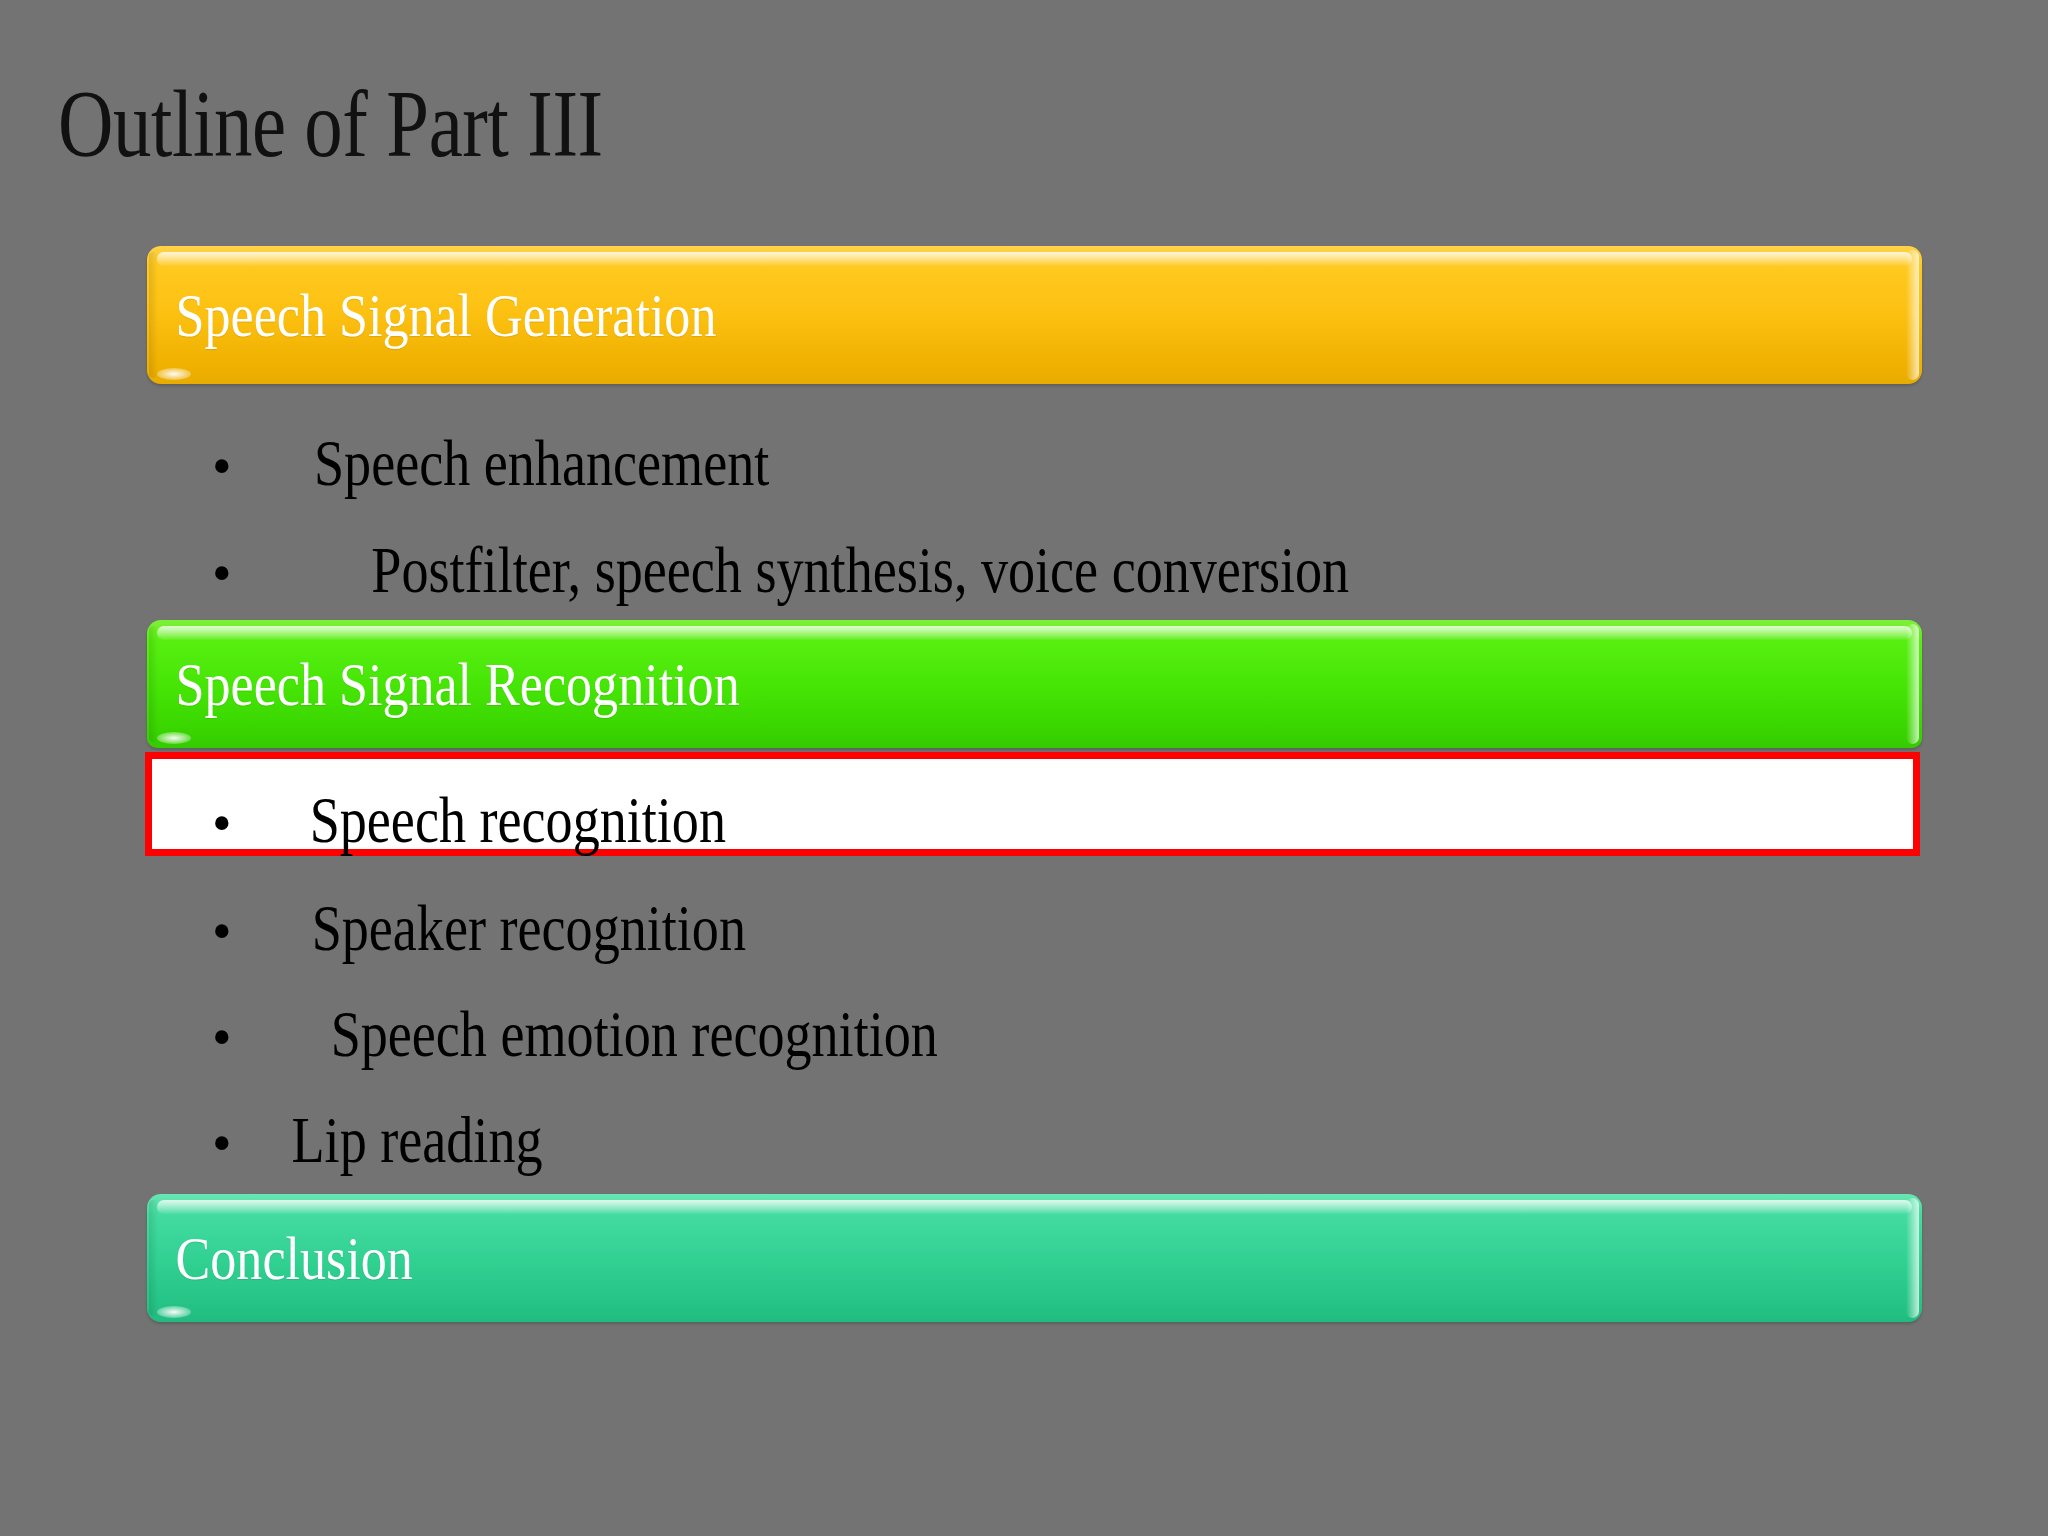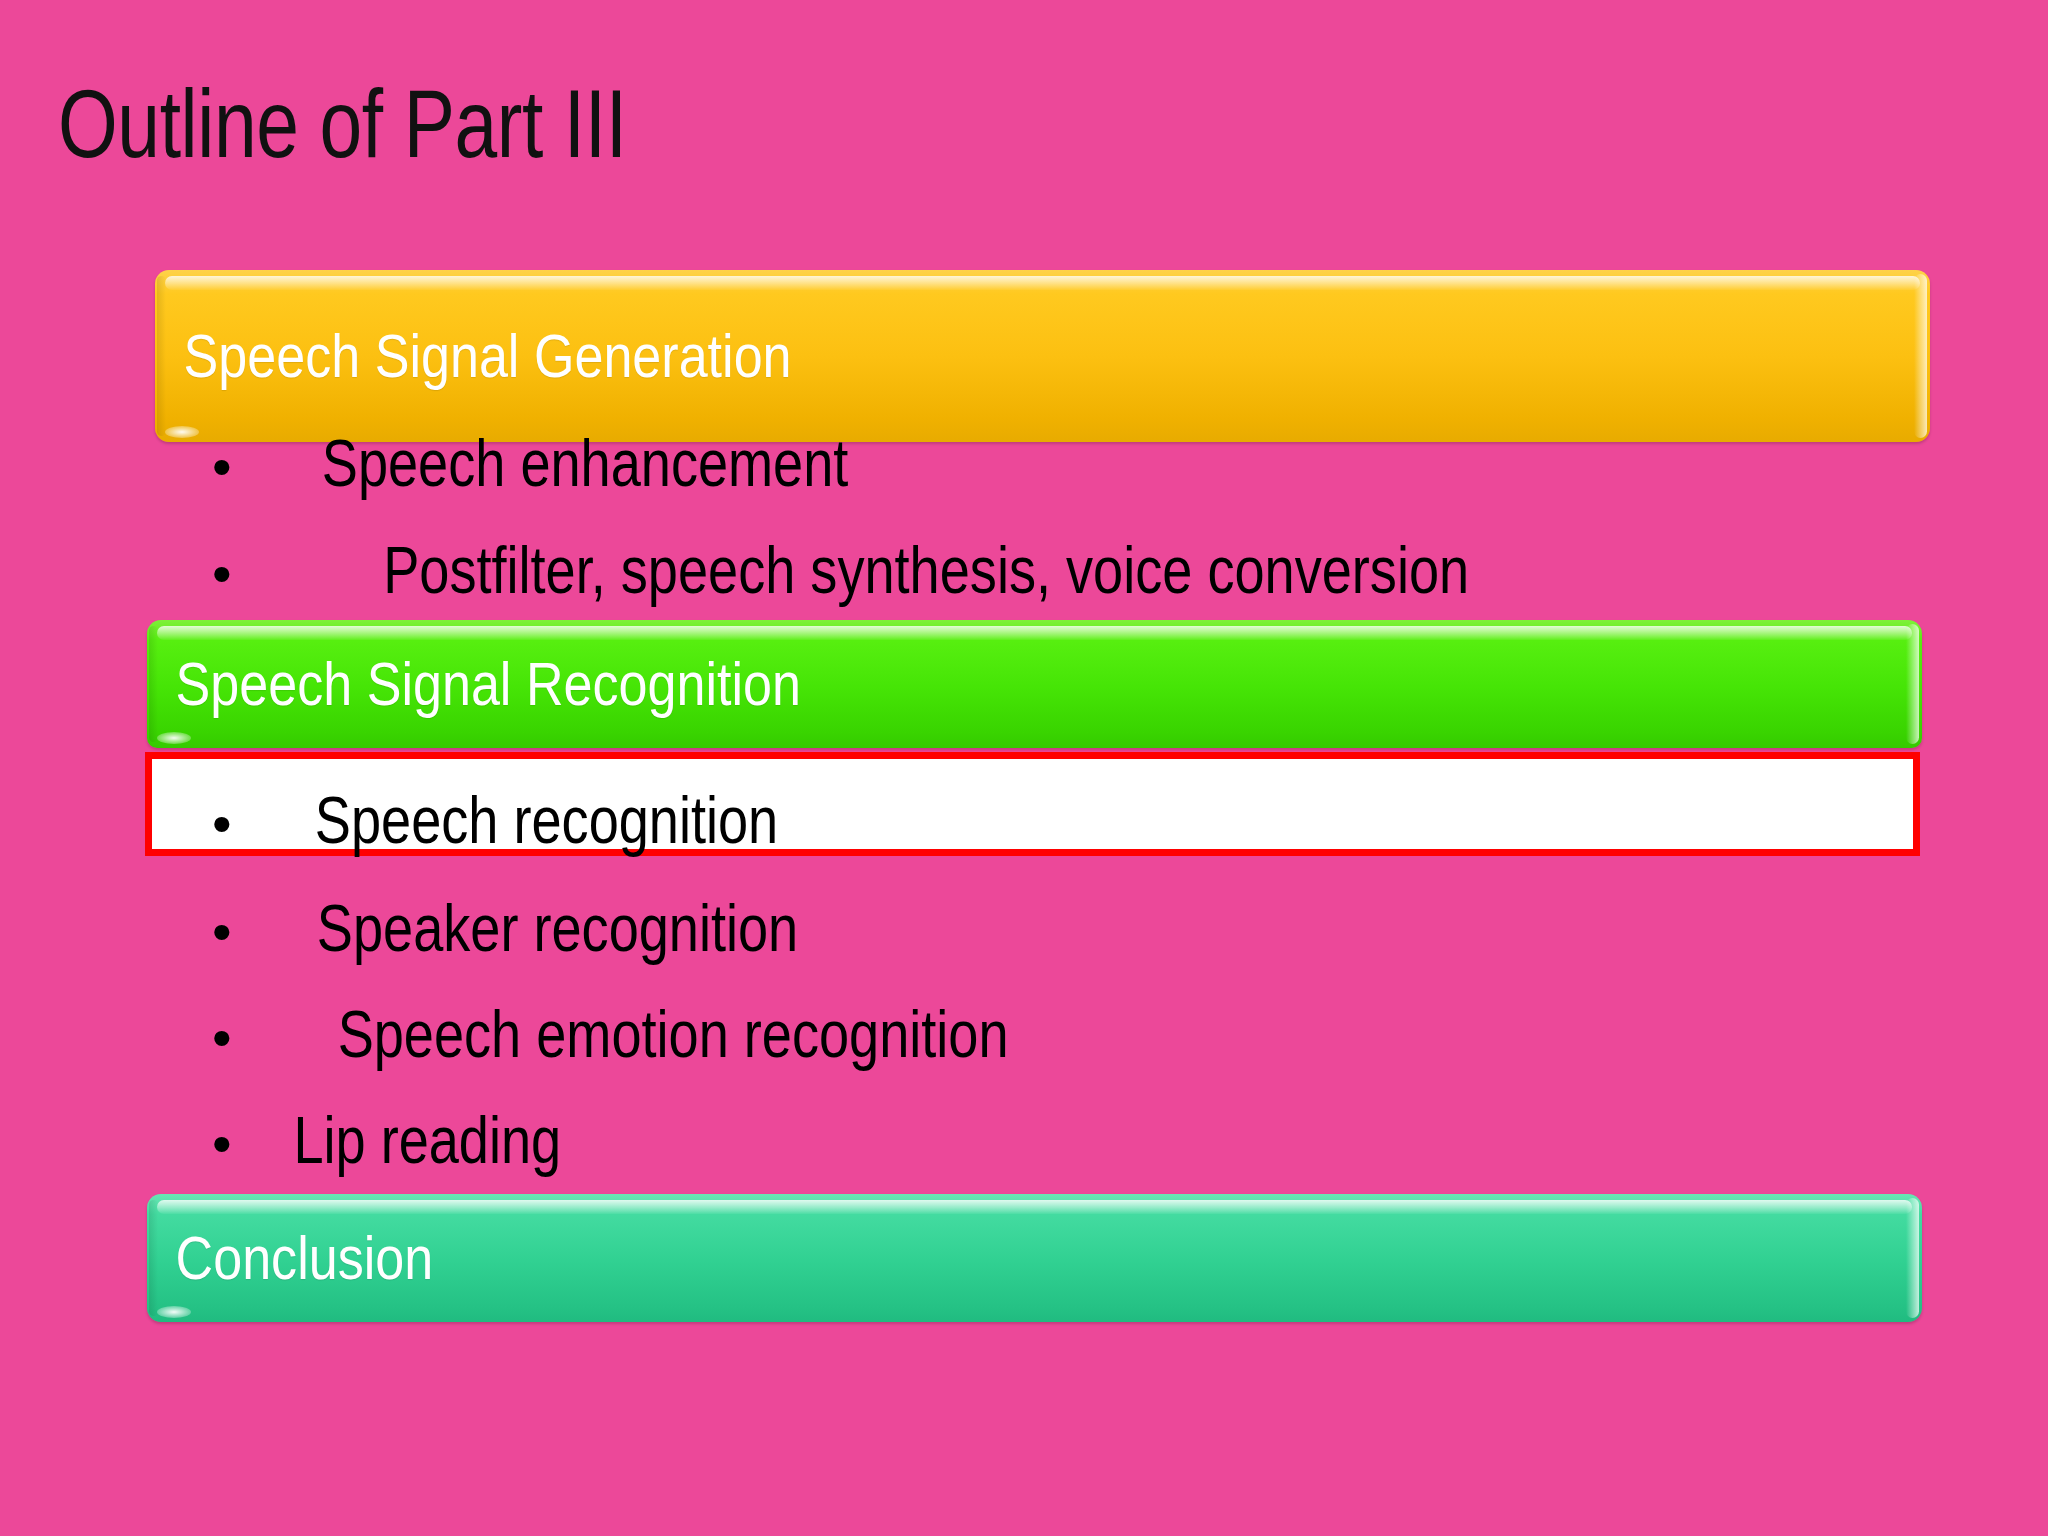--- a/index.html
+++ b/index.html
@@ -11,21 +11,22 @@
     width: 2048px;
     height: 1536px;
     overflow: hidden;
     font-family: "Liberation Sans", "DejaVu Sans", sans-serif;
     position: relative;
   }
 
   .slide {
     position: absolute;
     inset: 0;
-    background: #ec4899;
+    background: #737373;
+    font-family: Liberation Serif, serif;
   }
 
   
   .slide-title {
     position: absolute;
     left: 58px;
     top: 72px;
     font-size: 96px;
     line-height: 1.08;
     font-weight: 300;
@@ -94,24 +95,23 @@
     font-weight: 300;
     line-height: 1;
     white-space: nowrap;
     transform: scaleX(0.84);
     transform-origin: left center;
     padding-left: 34px;
     text-shadow: 0 1px 1px rgba(0,0,0,0.10);
   }
 
   .banner-yellow {
-    top: 270px;
-    height: 172px;
+    top: 246px;
+    height: 138px;
     background: linear-gradient(to bottom, #fed24a 0%, #ffc91f 14%, #fcc011 50%, #f0b100 86%, #e8ab00 100%);
-    margin-left: 8px;
   }
   .banner-green {
     top: 620px;
     height: 128px;
     border-radius: 14px 14px 10px 10px;
     background: linear-gradient(to bottom, #7ff03a 0%, #57ef10 16%, #46e506 52%, #39d400 88%, #34ca00 100%);
   }
   .banner-teal {
     top: 1194px;
     height: 128px;

